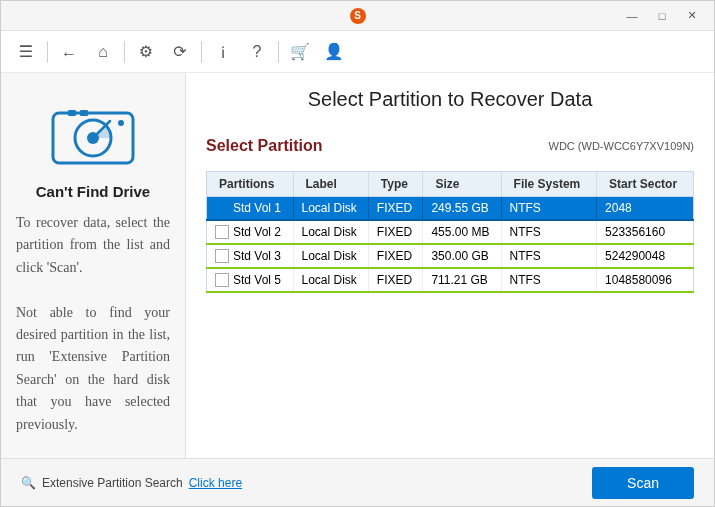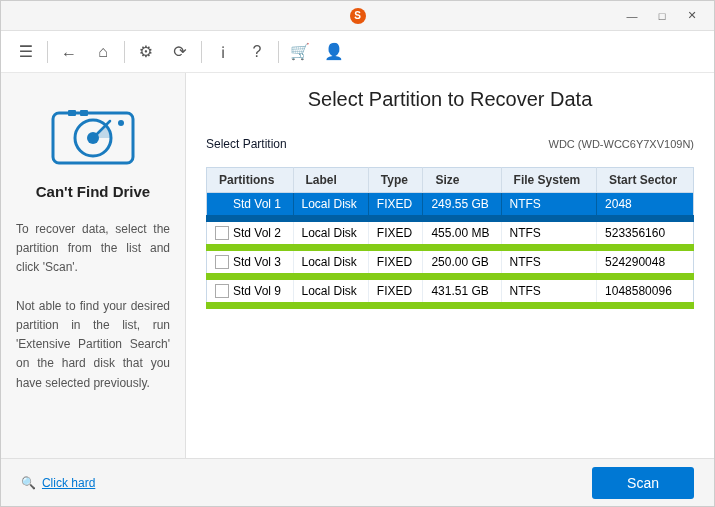--- a/index.html
+++ b/index.html
@@ -114,28 +114,29 @@
     }
     .drive-icon {
       width: 90px;
       height: 75px;
       margin-bottom: 15px;
     }
     .left-title {
       font-size: 15px;
       font-weight: 600;
       color: #222;
-      margin-bottom: 20px;
+      margin-bottom: 12px;
       text-align: right;
     }
     .left-desc {
-      font-size: 12px;
+      font-size: 14px;
       color: #555;
       text-align: justify;
       line-height: 1.6;
+      font-family: Liberation Serif, serif;
     }
 
     
     .right-panel {
       flex: 1;
       display: flex;
       flex-direction: column;
       padding: 15px 20px;
       background: #fff;
       overflow: hidden;
@@ -150,23 +151,23 @@
     }
 
     
     .partition-header {
       display: flex;
       justify-content: space-between;
       align-items: center;
       margin-bottom: 4px;
     }
     .partition-label {
-      font-size: 12px;
-      font-weight: 400;
-      color: #0f172a;
+      font-size: 16px;
+      font-weight: 700;
+      color: #7f1d1d;
     }
     .drive-name {
       font-size: 11px;
       color: #555;
       margin-left: 28px;
     }
 
     
     .partition-table {
       width: 100%;
@@ -189,21 +190,21 @@
     .partition-table tbody tr {
       background: #fff;
       cursor: pointer;
     }
     .partition-table tbody tr.selected {
       background: #0078d4;
       color: white;
     }
     .partition-table tbody td {
       padding: 4px 8px;
-      border-bottom: 7px solid #84cc16;
+      border-bottom: 2px solid #84cc16;
       border-right: 1px solid #e8eef4;
     }
     .partition-table tbody td:last-child { border-right: none; }
     .partition-table tbody tr.selected td { border-color: #005fa3; }
 
     .row-check {
       width: 14px;
       height: 14px;
       border: 1px solid #aaa;
       background: white;
@@ -388,42 +389,43 @@
   </tr>
             <tr>
     <td>
       <div class="cell-with-check">
                   <span class="row-check "></span>
                   <span>Std Vol 3</span>
                 </div>
     </td>
     <td>Local Disk</td>
     <td>FIXED</td>
-    <td>250.00 GB</td>
+    <td>350.00 GB</td>
     <td>NTFS</td>
     <td>524290048</td>
   </tr>
             <tr>
     <td>
       <div class="cell-with-check">
                   <span class="row-check "></span>
-                  <span>Std Vol 9</span>
+                  <span>Std Vol 5</span>
                 </div>
     </td>
     <td>Local Disk</td>
     <td>FIXED</td>
-    <td>431.51 GB</td>
+    <td>711.21 GB</td>
     <td>NTFS</td>
     <td>1048580096</td>
   </tr>
           </tbody>
       </table>
     </div>
   </div>
 </div>
 
 <div class="footer">
   <div class="footer-left">
     <span>🔍</span>
-    <span class="footer-link">Click hard</span>
+    <span>Extensive Partition Search</span>
+    <span class="footer-link">Click here</span>
   </div>
   <button class="scan-btn">Scan</button>
 </div>
 
 </body></html>

